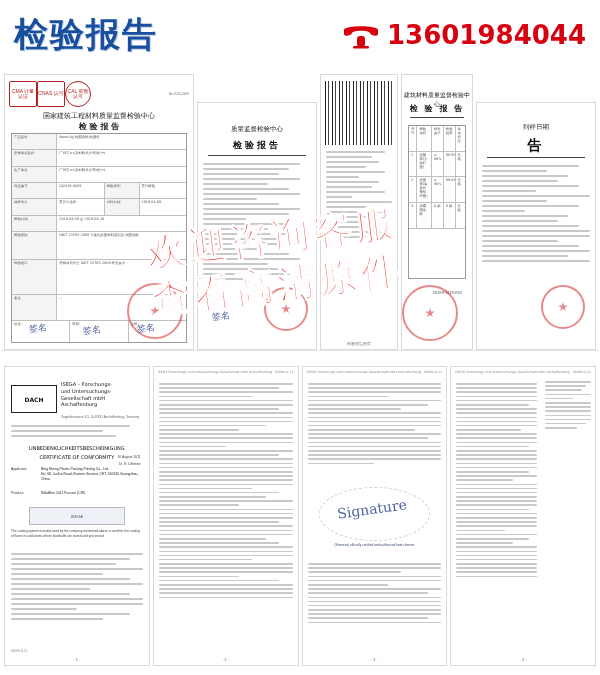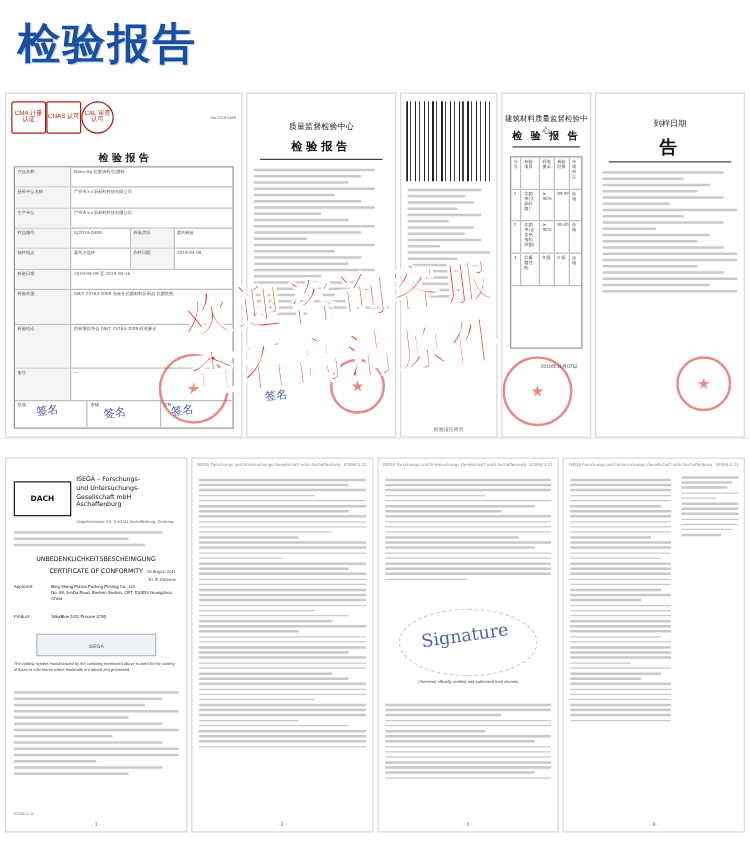--- a/index.html
+++ b/index.html
@@ -46,21 +46,21 @@
   .doc{
     background:#fff;
     border:1px solid #d9d9d9;
     position:relative;
     overflow:hidden;
     flex:1;
     box-sizing:border-box;
   }
   .doc.narrow{flex:0 0 78px;}
   .doc.wide{flex:0 0 190px;}
-  .doc.mid{flex:0 0 120px;}
+  .doc.mid{flex:0 0 120px;margin-top:28px;}
 
   
   .lines{position:absolute;left:5px;right:5px;}
   .ln{height:2px;background:#c9c9c9;margin-bottom:3px;border-radius:1px;}
   .ln.w90{width:90%} .ln.w80{width:80%} .ln.w70{width:70%}
   .ln.w60{width:60%} .ln.w50{width:50%} .ln.w40{width:40%}
   .ln.w100{width:100%}
 
   
   .d1-head{
@@ -177,33 +177,44 @@
     font-family:"DejaVu Serif", serif;transform:rotate(-8deg);
   }
 </style>
 </head>
 <body>
 
 <div class="page">
 
   <div class="header">
     <div class="title">检验报告</div>
+    <div class="phone-block">
+      <span class="phone-icon">
+        <svg width="40" height="28" viewBox="0 0 40 28">
+          <path d="M3 9 C3 4, 37 4, 37 9 L37 13 C37 16, 30 15, 29 12 C28 9, 12 9, 11 12 C10 15, 3 16, 3 13 Z" fill="#d7000f"></path>
+          <rect x="16" y="15" width="8" height="11" rx="3" fill="#d7000f"></rect>
+          <rect x="12" y="25" width="16" height="2.5" rx="1.2" fill="#d7000f"></rect>
+        </svg>
+      </span>
+      <span class="phone-num">13601984044</span>
+    </div>
   </div>
 
   <div class="docs-band band-top">
     <div class="band-inner">
 
       <div class="doc wide">
         <div class="d1-head">
           <span class="badge">CMA 计量认证</span>
           <span class="badge">CNAS 认可</span>
           <span class="badge round">CAL 审查认可</span>
           <span style="flex:1"></span>
           <span style="font-size:3.2px;color:#777">No.2019-0409</span>
         </div>
+        <div class="d1-title">国家建筑工程材料质量监督检验中心</div>
         <div class="d1-title2">检 验 报 告</div>
 
         <div class="table">
           <div class="trow">
             <div class="tcell c-lab">产品名称</div>
             <div class="tcell c-val">Nano-Ag 抗菌涂料/抗菌粉</div>
           </div>
           <div class="trow">
             <div class="tcell c-lab">受检单位名称</div>
             <div class="tcell c-val">广州市××新材料科技有限公司</div>

